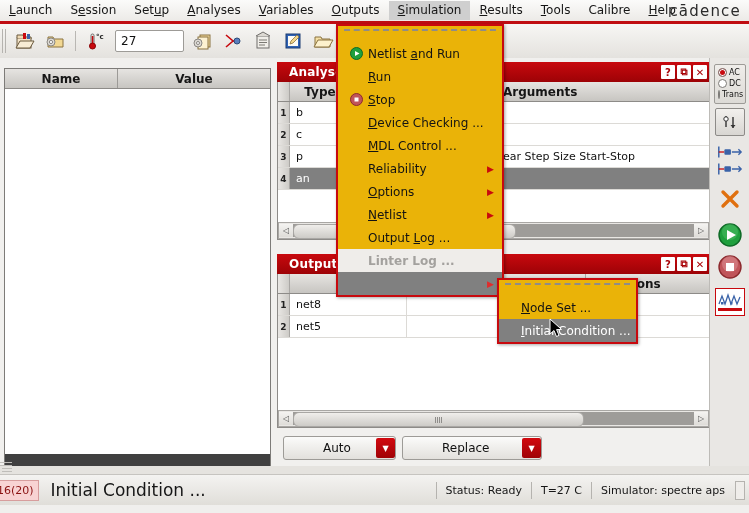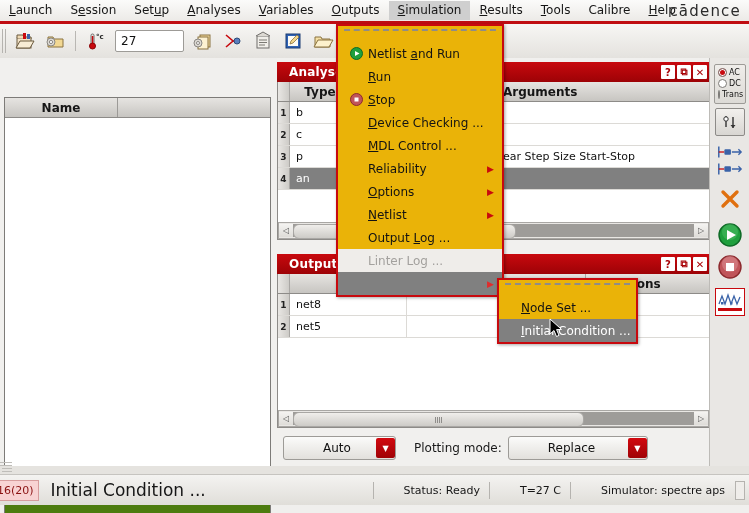--- a/index.html
+++ b/index.html
@@ -46,22 +46,22 @@
     display:flex;align-items:center;padding-left:5px;font-size:12px;color:#111;margin:16px 4px;
   }
 
   
   .leftpanel{
     position:absolute;left:0;top:60px;width:277px;height:410px;
     background:#f1f0ee;
   }
   .lp-title{padding:6px 0 5px 8px;font-size:12px;color:#1a1a1a;margin-top:37px;}
   .dvtable{
-    position:absolute;left:4px;top:37px;width:265px;height:415px;
-    border:1px solid #7d7b78;background:#4d7c0f;
+    position:absolute;left:4px;top:8px;width:265px;height:415px;
+    border:1px solid #7d7b78;background:#404040;
   }
   .dv-head{display:flex;height:19px;background:linear-gradient(#e6e4e1,#c7c5c1);
     border-bottom:1px solid #8d8b88;}
   .dv-head .c{font-weight:bold;font-size:12px;display:flex;align-items:center;justify-content:center;color:#161616;}
   .dv-head .c1{width:112px;border-right:1px solid #9c9a97;}
   .dv-head .c2{flex:1;}
   .dv-body{height:365px;background:#fff;}
   .dv-prompt{
     position:absolute;left:4px;bottom:-21px;width:265px;height:18px;
     background:#f1f0ee;font-size:12px;color:#333;padding-left:18px;line-height:18px;
@@ -122,37 +122,37 @@
   .rs-btn{width:28px;height:26px;margin:4px auto 0 auto;display:flex;align-items:center;justify-content:center;}
   .rs-framed{border:1px solid #8d8b88;background:linear-gradient(#f2f0ed,#d8d6d2);border-radius:2px;}
 
   
   .statusbar{position:absolute;left:0;bottom:0;width:749px;height:30px;
     background:linear-gradient(#f4f3f1,#e0ded9);border-top:1px solid #c6c4c0;display:flex;align-items:center;}
   .sb-badge{background:#f8d3d3;border:1px solid #d79d9d;color:#8a1212;font-size:11px;
     padding:3px 4px;margin-left:-8px;}
   .sb-msg{flex:1;font-size:17px;color:#161616;padding-left:12px;}
   .sb-div{width:1px;height:17px;background:#b5b3af;margin:0 9px;}
-  .sb-item{font-size:11px;color:#161616;white-space:nowrap;margin-left:21px;}
+  .sb-item{font-size:11px;color:#161616;white-space:nowrap;}
   .sb-grip{width:8px;height:17px;margin-left:10px;margin-right:4px;border:1px solid #b5b3af;background:#efedea;}
   .topstrip{position:absolute;left:0;bottom:30px;width:749px;height:9px;background:#e5e3df;}
   .topstrip .g{width:10px;height:5px;margin-top:2px;margin-left:2px;
     background:repeating-linear-gradient(to bottom,#bfbdb9 0 1px,transparent 1px 3px);}
 
   
   .menu{
     position:absolute;background:#eab308;border:2px solid #c8090e;z-index:50;
     box-shadow:1px 1px 3px rgba(0,0,0,.35);
   }
   .menu .dashed{height:9px;margin:3px 6px 2px 6px;
     border-top:2px dashed #8e8c89;}
   .mrow{height:23px;display:flex;align-items:center;padding-left:8px;font-size:12px;color:#131313;white-space:nowrap;}
   .mrow .ic{width:20px;display:flex;align-items:center;justify-content:center;}
   .mrow .tx{padding-left:2px;}
-  .mrow.disabled{color:#a3a19e;background:#efedea;}
+  .mrow.disabled{color:#a3a19e;background:#efedea;font-weight:bold;}
   .mrow.hl{background:#808080;color:#fff;}
   .mrow .sub{margin-left:auto;padding-right:8px;color:#c8090e;font-size:9px;}
   .mrow.hl .sub{color:#e02c2c;}
 
   .cursor{position:absolute;z-index:90;pointer-events:none;}
 </style>
 </head>
 <body>
 
 <div class="app">
@@ -238,20 +238,21 @@
         <path d="M2 17 L6 10 L21 10 L17 17 Z" fill="#fdf1cd" stroke="#8a7340"></path>
       </svg>
     </div>
   </div>
 
   <div class="leftpanel">
     <div class="lp-title">Design Variables</div>
     <div class="dvtable">
       <div class="dv-head">
         <div class="c c1">Name</div>
+        <div class="c c2">Value</div>
       </div>
       <div class="dv-body"></div>
     </div>
     <div class="dv-prompt">&gt;</div>
     <div class="lp-grip"></div>
   </div>
 
   <div class="mainarea">
 
     <div class="pane" style="top:4px;">
@@ -346,21 +347,20 @@
           <div class="hs-arrow">▷</div>
         </div>
       </div>
     </div>
 
     <div class="bottomctl">
       <div class="combo" style="width:79px;">
         <span class="cv">Auto</span>
         <span class="arw">▼</span>
       </div>
-      <span class="lbl" style="margin-left:18px;">Plotting mode:</span>
       <div class="combo" style="width:106px;">
         <span class="cv">Replace</span>
         <span class="arw">▼</span>
       </div>
     </div>
   </div>
 
   <div class="rstrip">
     <div class="rs-radio">
       <div class="r">

